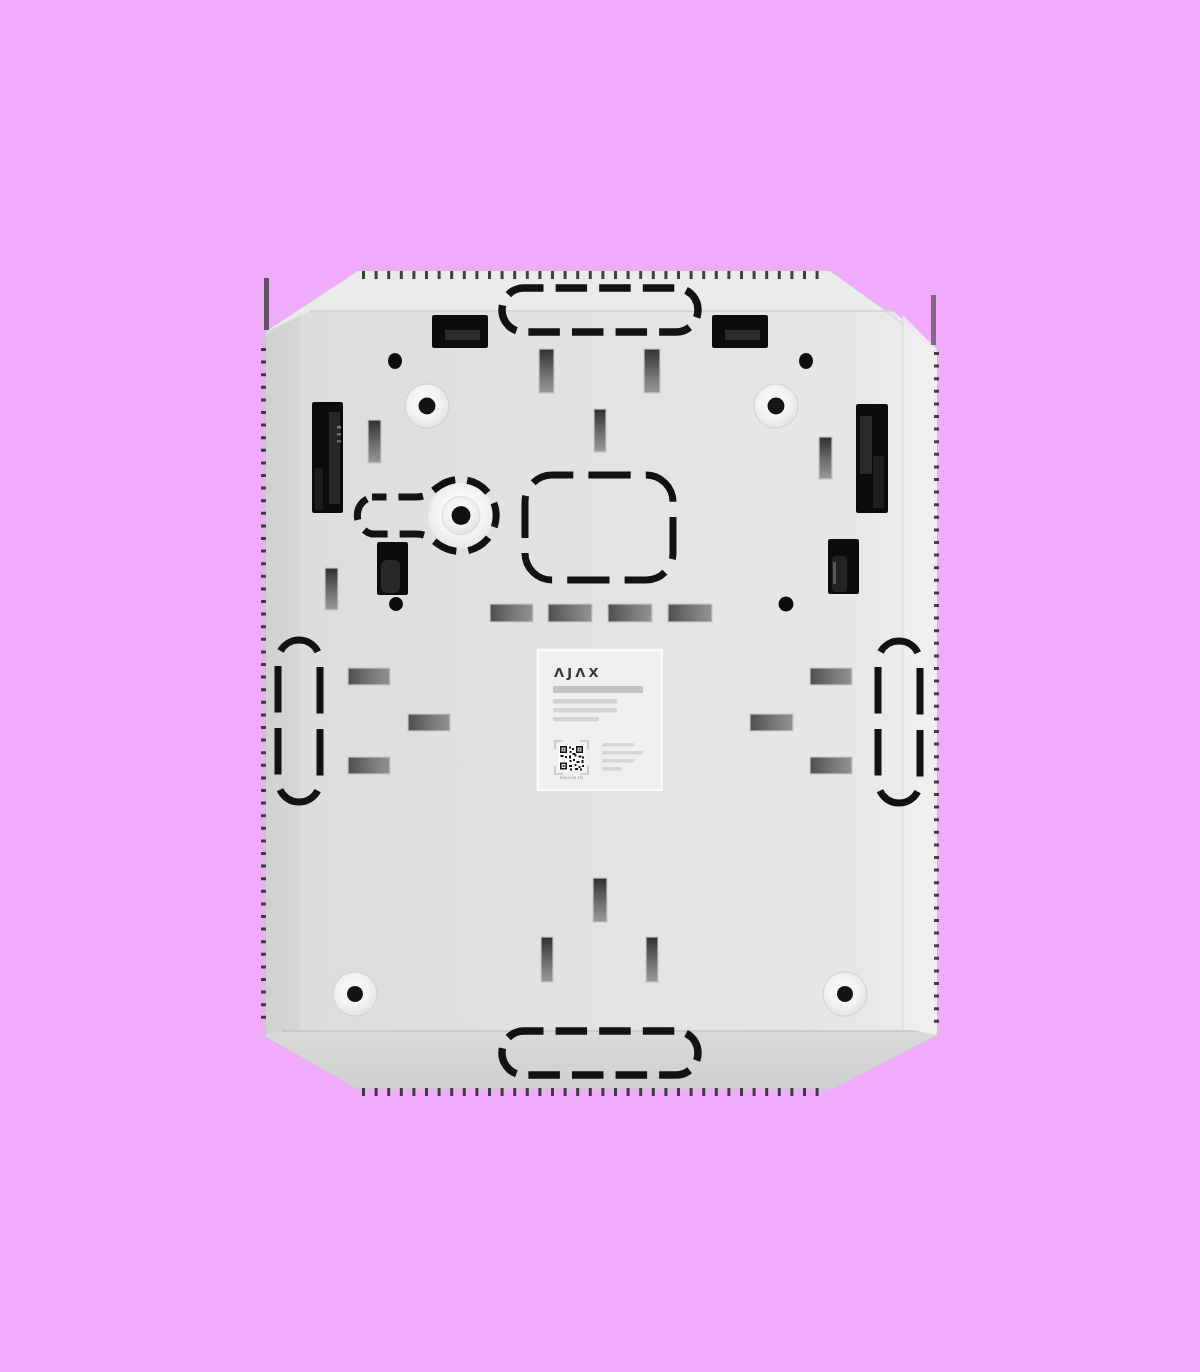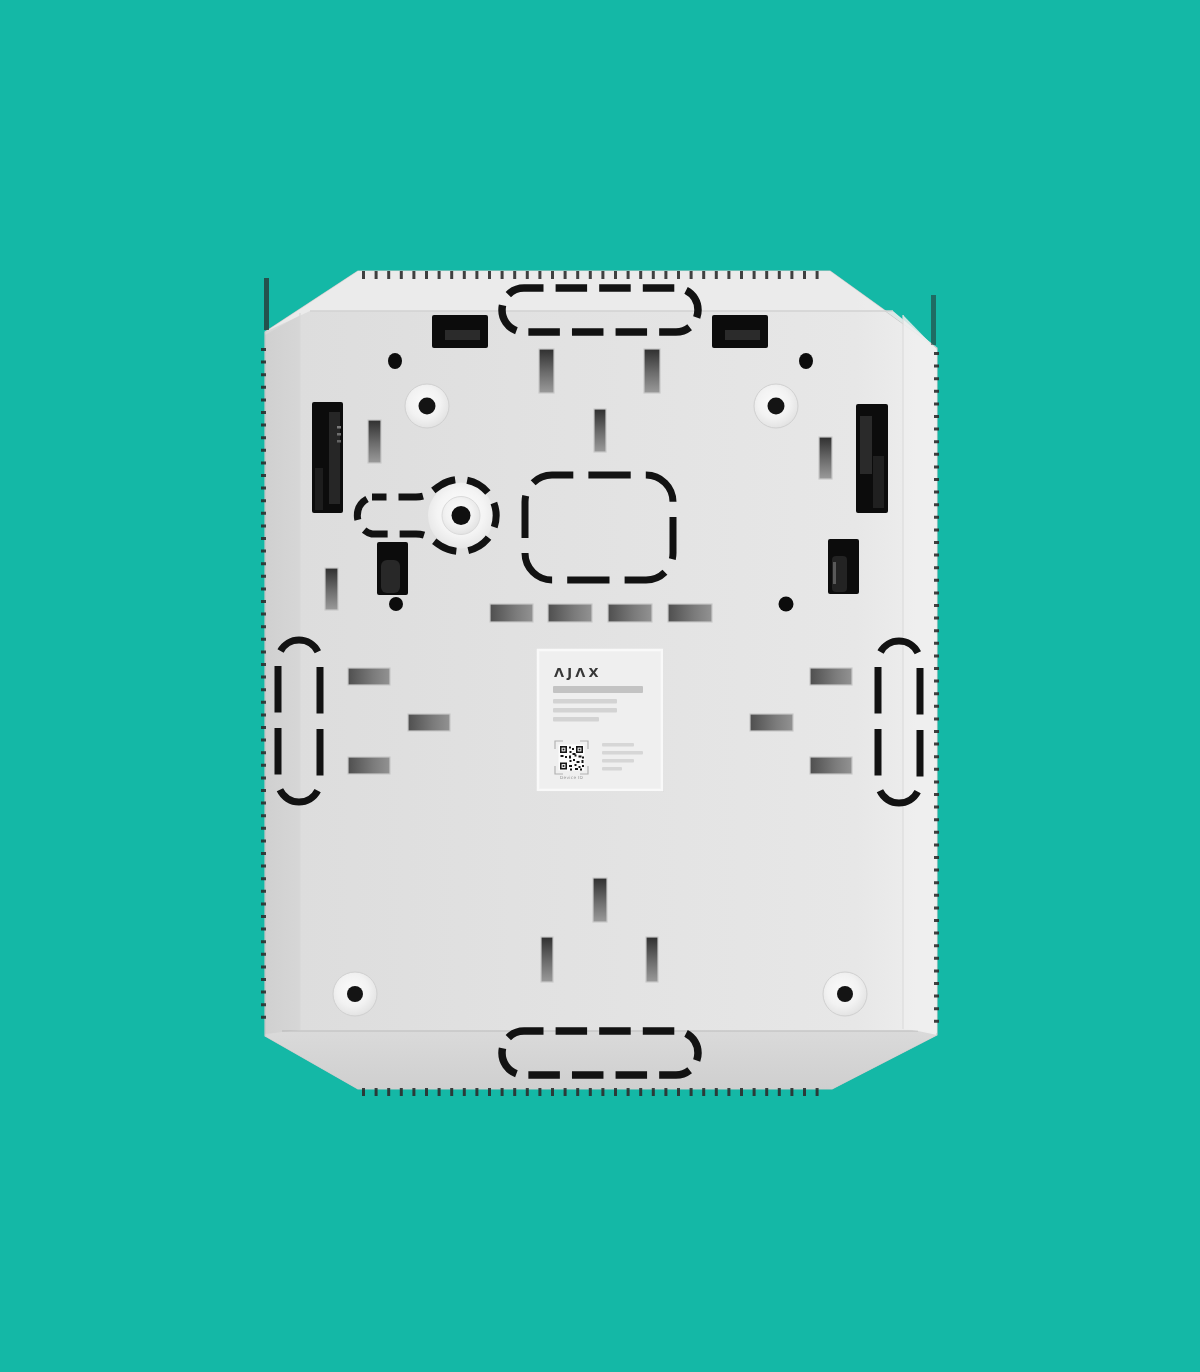--- a/index.html
+++ b/index.html
@@ -1,17 +1,17 @@
 <!DOCTYPE html>
 <html><head>
 <meta charset="utf-8">
 <style>
   html,body{margin:0;padding:0;}
   body{width:1200px;height:1372px;background:#ffffff;font-family:"DejaVu Sans",sans-serif;}
-  .stage{position:relative;width:1200px;height:1372px;background:#14b8a6;overflow:hidden;}
+  .stage{position:relative;width:1200px;height:1372px;background:#f0abfc;overflow:hidden;}
   svg{display:block;}
   .brand-logo{font-family:"DejaVu Sans",sans-serif;font-weight:700;font-size:13px;letter-spacing:3.2px;fill:#373737;}
   .qr-caption{font-family:"DejaVu Sans",sans-serif;font-size:4.3px;fill:#969696;letter-spacing:.3px;}
 </style>
 </head>
 <body>
 
 <div class="stage">
 <svg width="1200" height="1372" viewBox="0 0 1200 1372">
   <defs>

